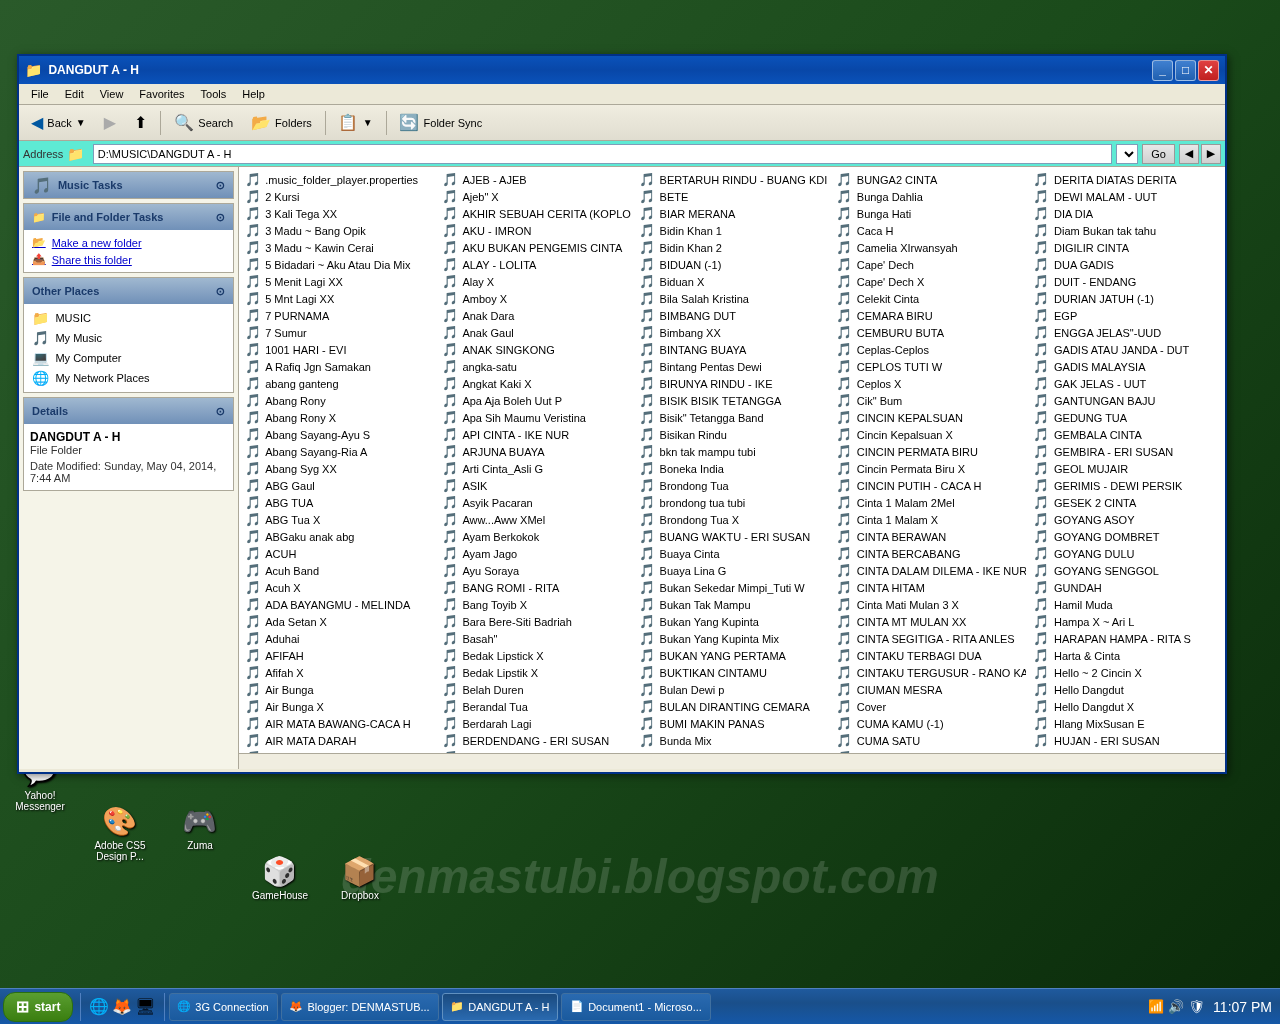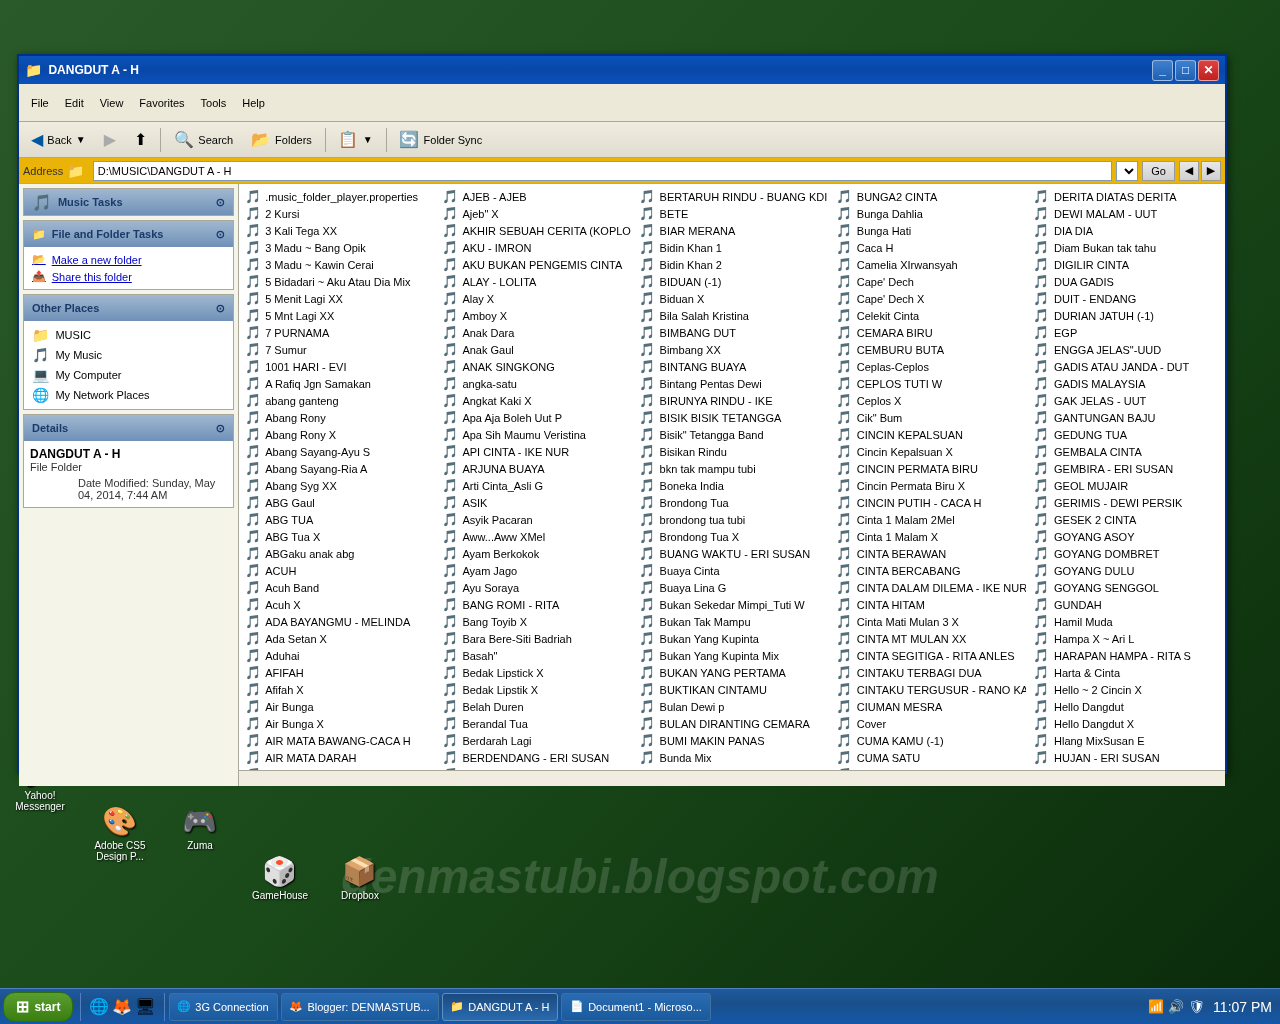--- a/index.html
+++ b/index.html
@@ -63,40 +63,40 @@
     .title-btn {
       width: 21px; height: 21px; border: 1px solid rgba(255,255,255,0.5);
       border-radius: 3px; cursor: pointer; display: flex; align-items: center; justify-content: center;
       font-size: 12px; font-weight: bold; color: white;
       background: linear-gradient(to bottom, #4080d0, #2060b0);
     }
     .title-btn.close { background: linear-gradient(to bottom, #e04040, #c02020); }
 
     
     .menu-bar {
-      height: 38px; background: #ece9d8; border-bottom: 1px solid #aca899;
+      height: 21px; background: #ece9d8; border-bottom: 1px solid #aca899;
       display: flex; align-items: center; padding: 0 4px;
     }
     .menu-item { padding: 2px 8px; font-size: 11px; cursor: pointer; border-radius: 2px; }
 
     
     .toolbar {
       height: 36px; background: linear-gradient(to bottom, #f0ede0, #e0ddd0);
       border-bottom: 1px solid #aca899; display: flex; align-items: center; padding: 0 4px; gap: 2px;
     }
     .tb-btn {
       height: 28px; padding: 0 8px; background: transparent; border: none; cursor: pointer;
       display: flex; align-items: center; gap: 4px; font-size: 11px; border-radius: 3px;
     }
     .tb-separator { width: 1px; height: 24px; background: #aca899; margin: 0 3px; }
     .tb-dropdown { font-size: 10px; }
 
     
     .address-bar {
-      height: 26px; background: #eab308; border-bottom: 1px solid #aca899;
+      height: 26px; background: #5eead4; border-bottom: 1px solid #aca899;
       display: flex; align-items: center; padding: 0 4px; gap: 4px;
     }
     .addr-label { font-size: 11px; color: #333; }
     .addr-input {
       flex: 1; height: 20px; border: 1px solid #7f9db9; background: white;
       font-size: 11px; padding: 0 4px;
     }
     .addr-go { height: 20px; padding: 0 8px; font-size: 11px; background: linear-gradient(to bottom, #e8e8e8, #d0d0d0); border: 1px solid #999; cursor: pointer; }
 
     
@@ -114,21 +114,21 @@
     .panel-body { padding: 4px; }
     .panel-link { display: flex; align-items: center; gap: 6px; padding: 2px 4px; font-size: 11px; color: #0000cc; cursor: pointer; text-decoration: underline; }
     .panel-place { display: flex; align-items: center; gap: 6px; padding: 2px 4px; font-size: 11px; cursor: pointer; }
     .folder-icon { font-size: 14px; }
 
     .details-section { margin: 4px; background: white; border: 1px solid #aca899; }
     .details-header { height: 26px; background: linear-gradient(to bottom, #a0b8d0, #7090b8); display: flex; align-items: center; padding: 0 8px; color: #1a3a6a; font-weight: bold; font-size: 11px; }
     .details-body { padding: 6px; font-size: 11px; }
     .details-name { font-weight: bold; font-size: 12px; }
     .details-type { color: #333; }
-    .details-date { color: #333; margin-top: 4px; margin-left: 48px; }
+    .details-date { color: #333; margin-top: 4px; }
 
     
     .file-list-area { flex: 1; overflow-y: auto; overflow-x: auto; background: white; }
     .file-columns { display: flex; padding: 4px 0; min-width: 900px; }
     .file-col { flex: 1; min-width: 180px; padding: 0 2px; }
     .file-item {
       display: flex; align-items: center; padding: 1px 4px; font-size: 11px; cursor: pointer;
       white-space: nowrap; overflow: hidden; text-overflow: ellipsis;
     }
     .file-item .file-icon { font-size: 13px; margin-right: 4px; flex-shrink: 0; }

